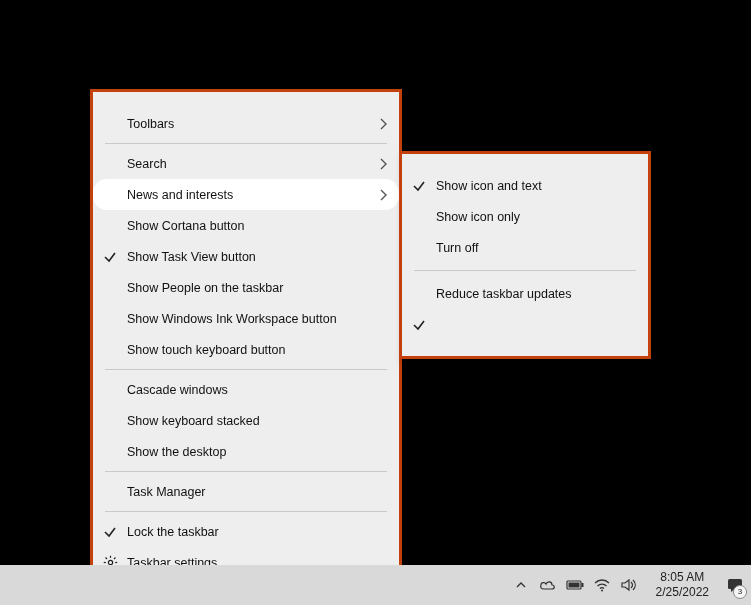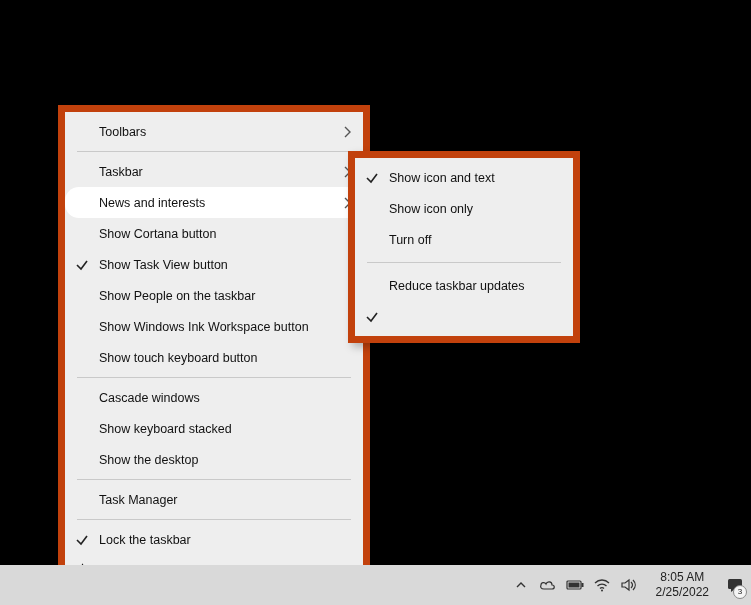--- a/index.html
+++ b/index.html
@@ -86,34 +86,35 @@
     font-size: 8px;
     line-height: 12px;
     text-align: center;
     color: #222;
   }
 
   
   .context-menu {
     position: absolute;
     background: #eeeeee;
-    border: 7px solid #c2410c;
+    border: 3px solid #c2410c;
     box-shadow: 4px 4px 8px rgba(0,0,0,0.25);
-    padding: 4px 0;
+    padding: 16px 0;
     box-sizing: border-box;
+    margin-left: 32px;
   }
   .primary-menu {
     left: 58px;
     bottom: 8px;
     width: 312px;
   }
   .submenu {
-    left: 348px;
+    left: 367px;
     top: 151px;
-    width: 232px;
+    width: 252px;
   }
   .menu-item {
     display: flex;
     align-items: center;
     height: 31px;
     padding: 0 12px 0 0;
     position: relative;
     font-size: 12.5px;
     color: #111;
   }
@@ -149,21 +150,21 @@
       <svg width="8" height="12" viewBox="0 0 8 12">
           <path d="M2 1 L7 6 L2 11" stroke="#555" stroke-width="1.4" fill="none"></path>
         </svg>
     </span>
   </div>
 
   <div class="separator"></div>
 
   <div class="menu-item">
     <span class="gutter"></span>
-    <span class="menu-label">Taskbar</span>
+    <span class="menu-label">Search</span>
     <span class="sub-arrow">
       <svg width="8" height="12" viewBox="0 0 8 12">
           <path d="M2 1 L7 6 L2 11" stroke="#555" stroke-width="1.4" fill="none"></path>
         </svg>
     </span>
   </div>
 
   <div class="menu-item hover">
     <span class="gutter"></span>
     <span class="menu-label">News and interests</span>

